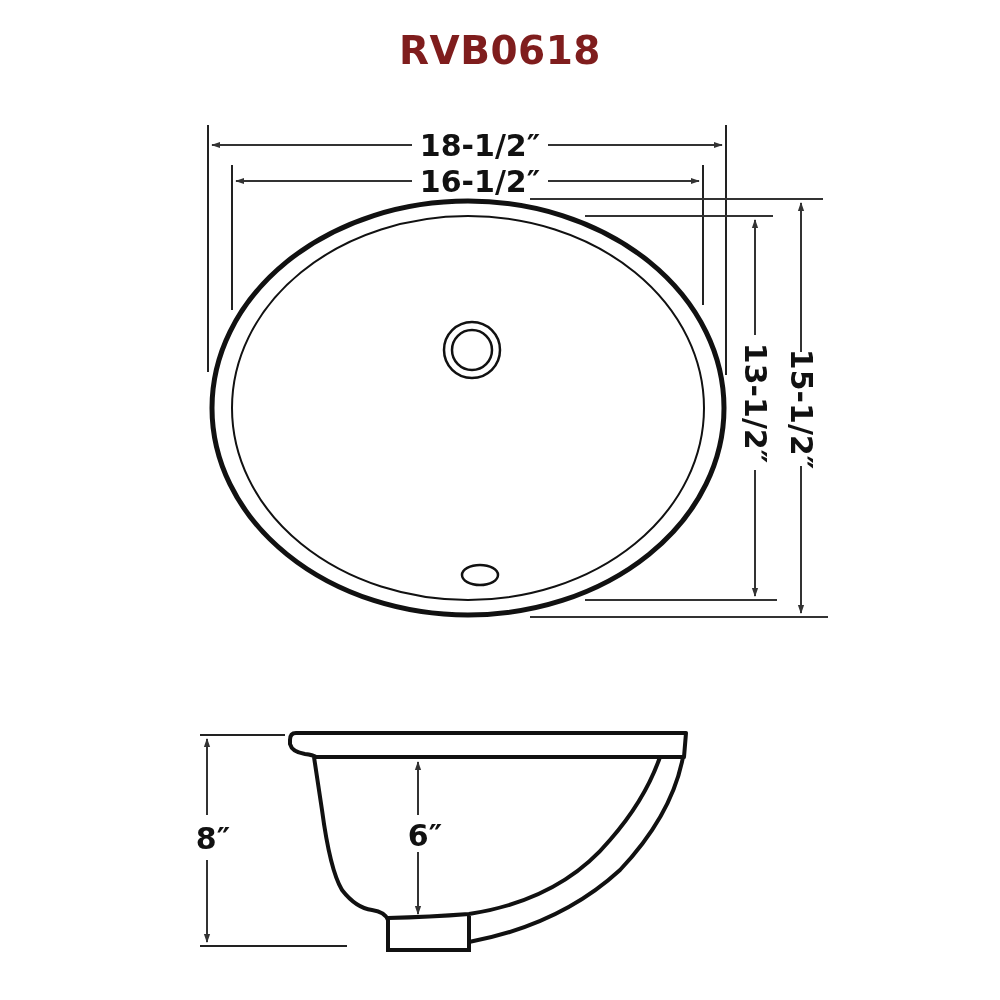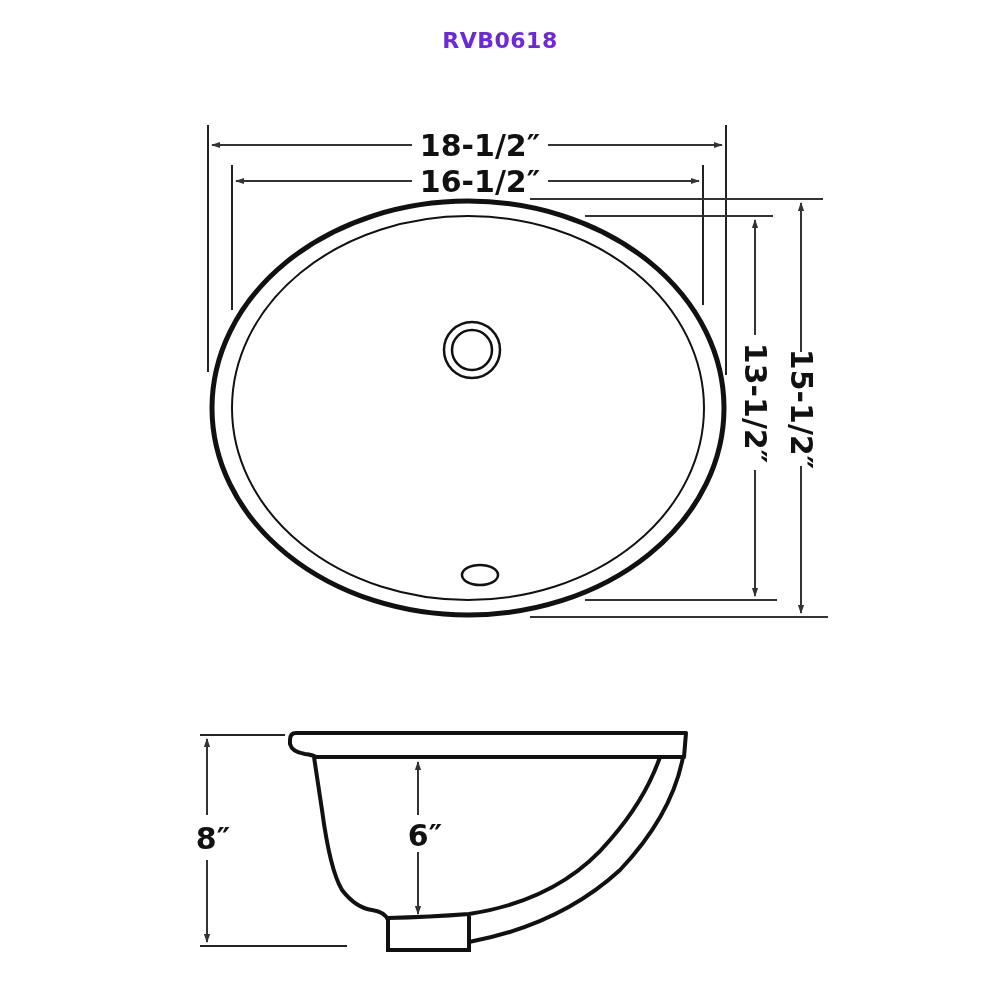--- a/index.html
+++ b/index.html
@@ -3,21 +3,21 @@
   <meta charset="utf-8">
   <style>
     html, body { margin: 0; padding: 0; background: #ffffff; }
     body { width: 1000px; height: 1000px; position: relative; overflow: hidden; }
     .canvas { position: absolute; left: 0; top: 0; width: 1000px; height: 1000px; }
     svg { display: block; }
     .title {
       position: absolute; left: 0; top: 28px; width: 1000px;
       text-align: center;
       font-family: "DejaVu Sans", sans-serif;
-      font-weight: bold; font-size: 22px; color: #6d28d9; letter-spacing: 0.5px;
+      font-weight: bold; font-size: 39px; color: #7f1d1d; letter-spacing: 0.5px;
     }
     .dim {
       font-family: "DejaVu Sans", sans-serif;
       font-weight: bold; fill: #111111;
     }
   </style>
 </head>
 <body>
 
 <div class="title">RVB0618</div>

